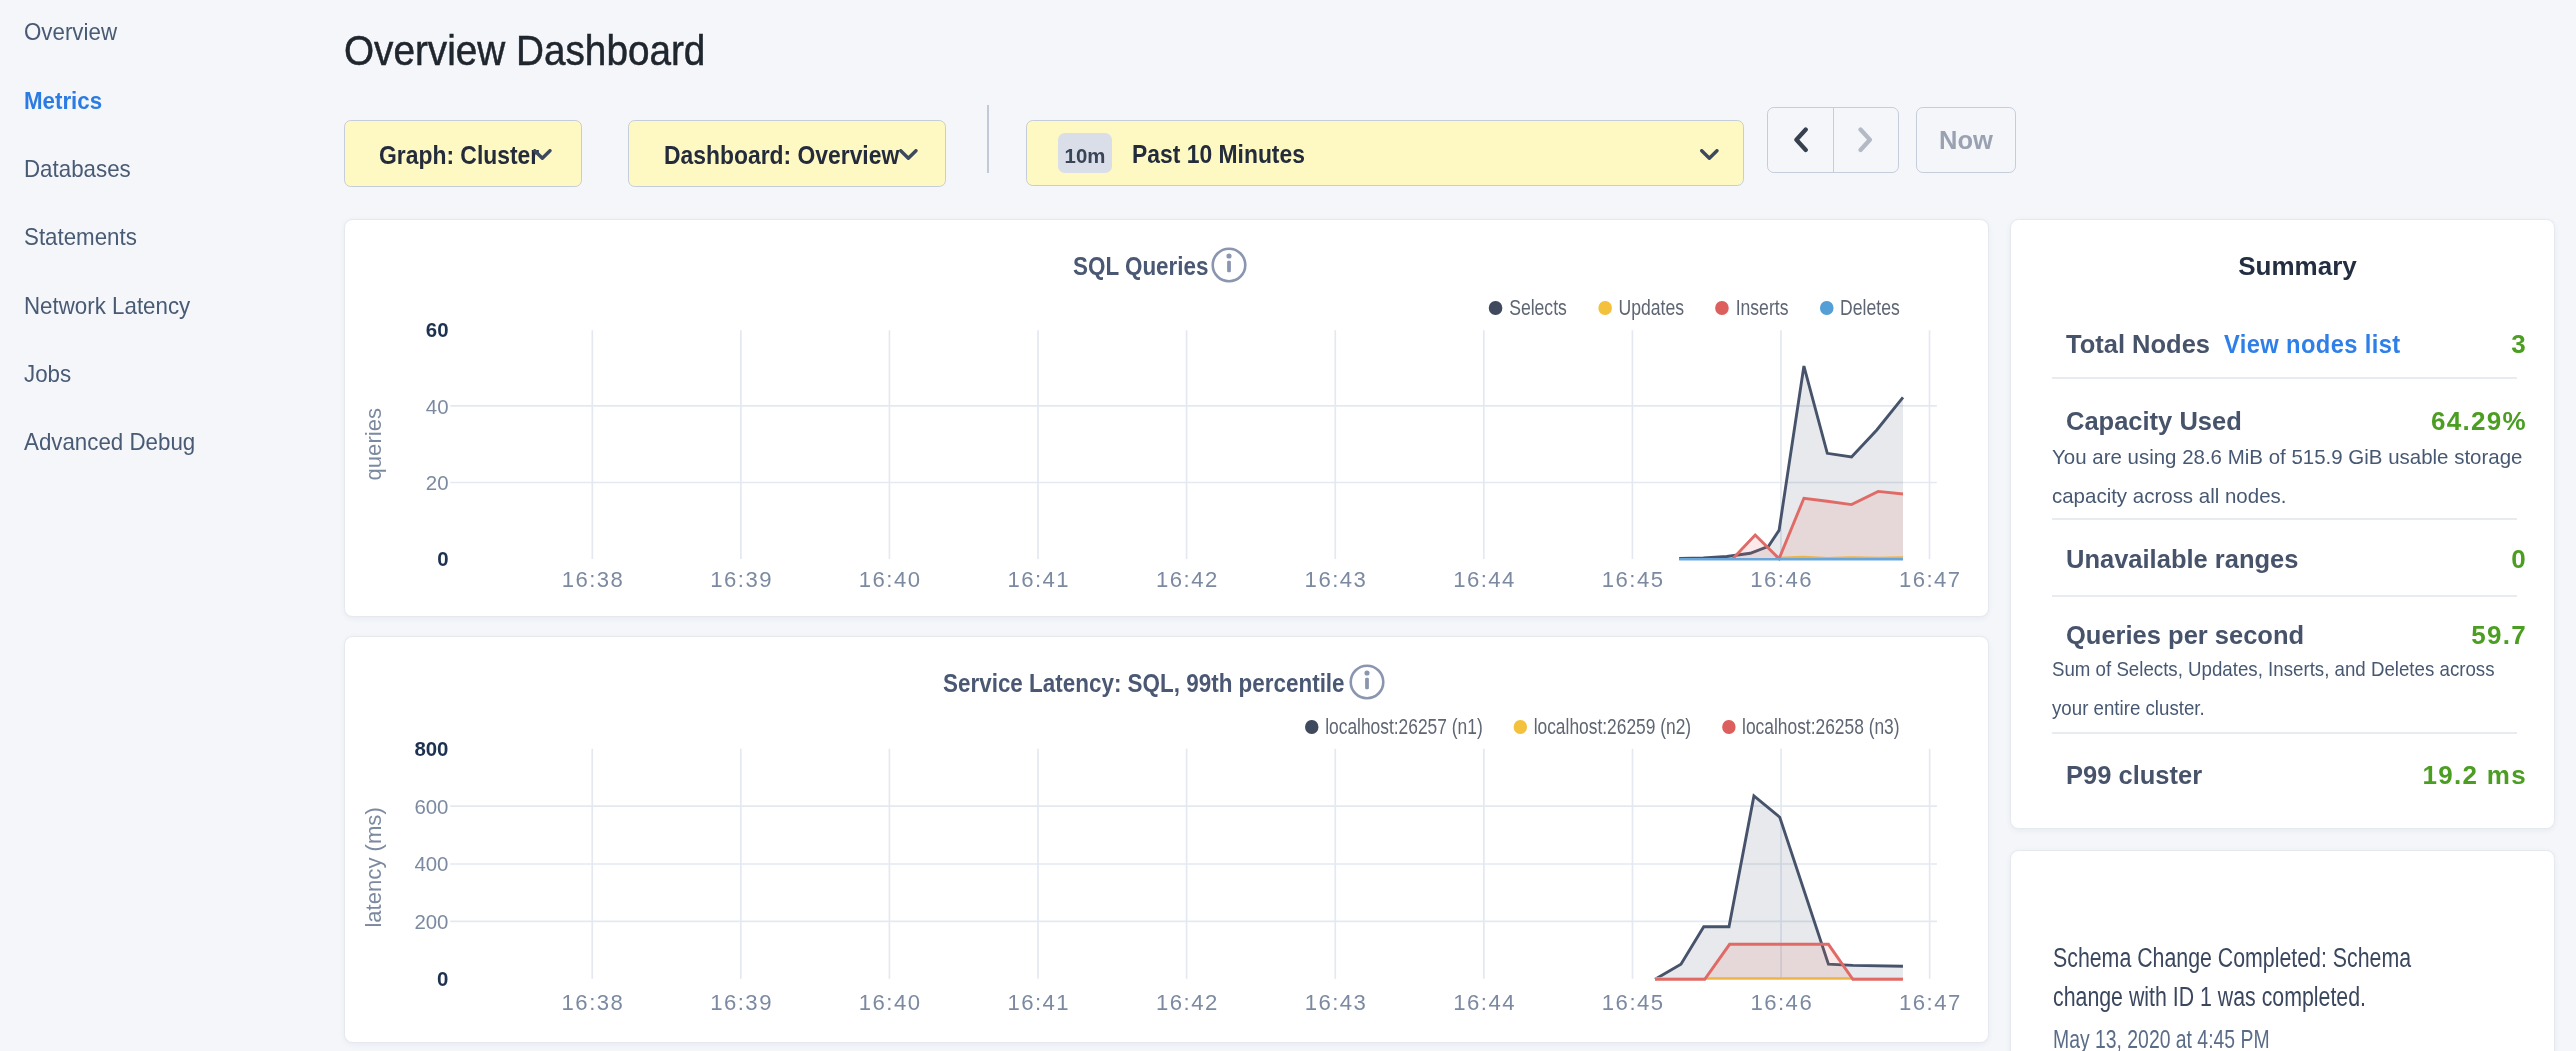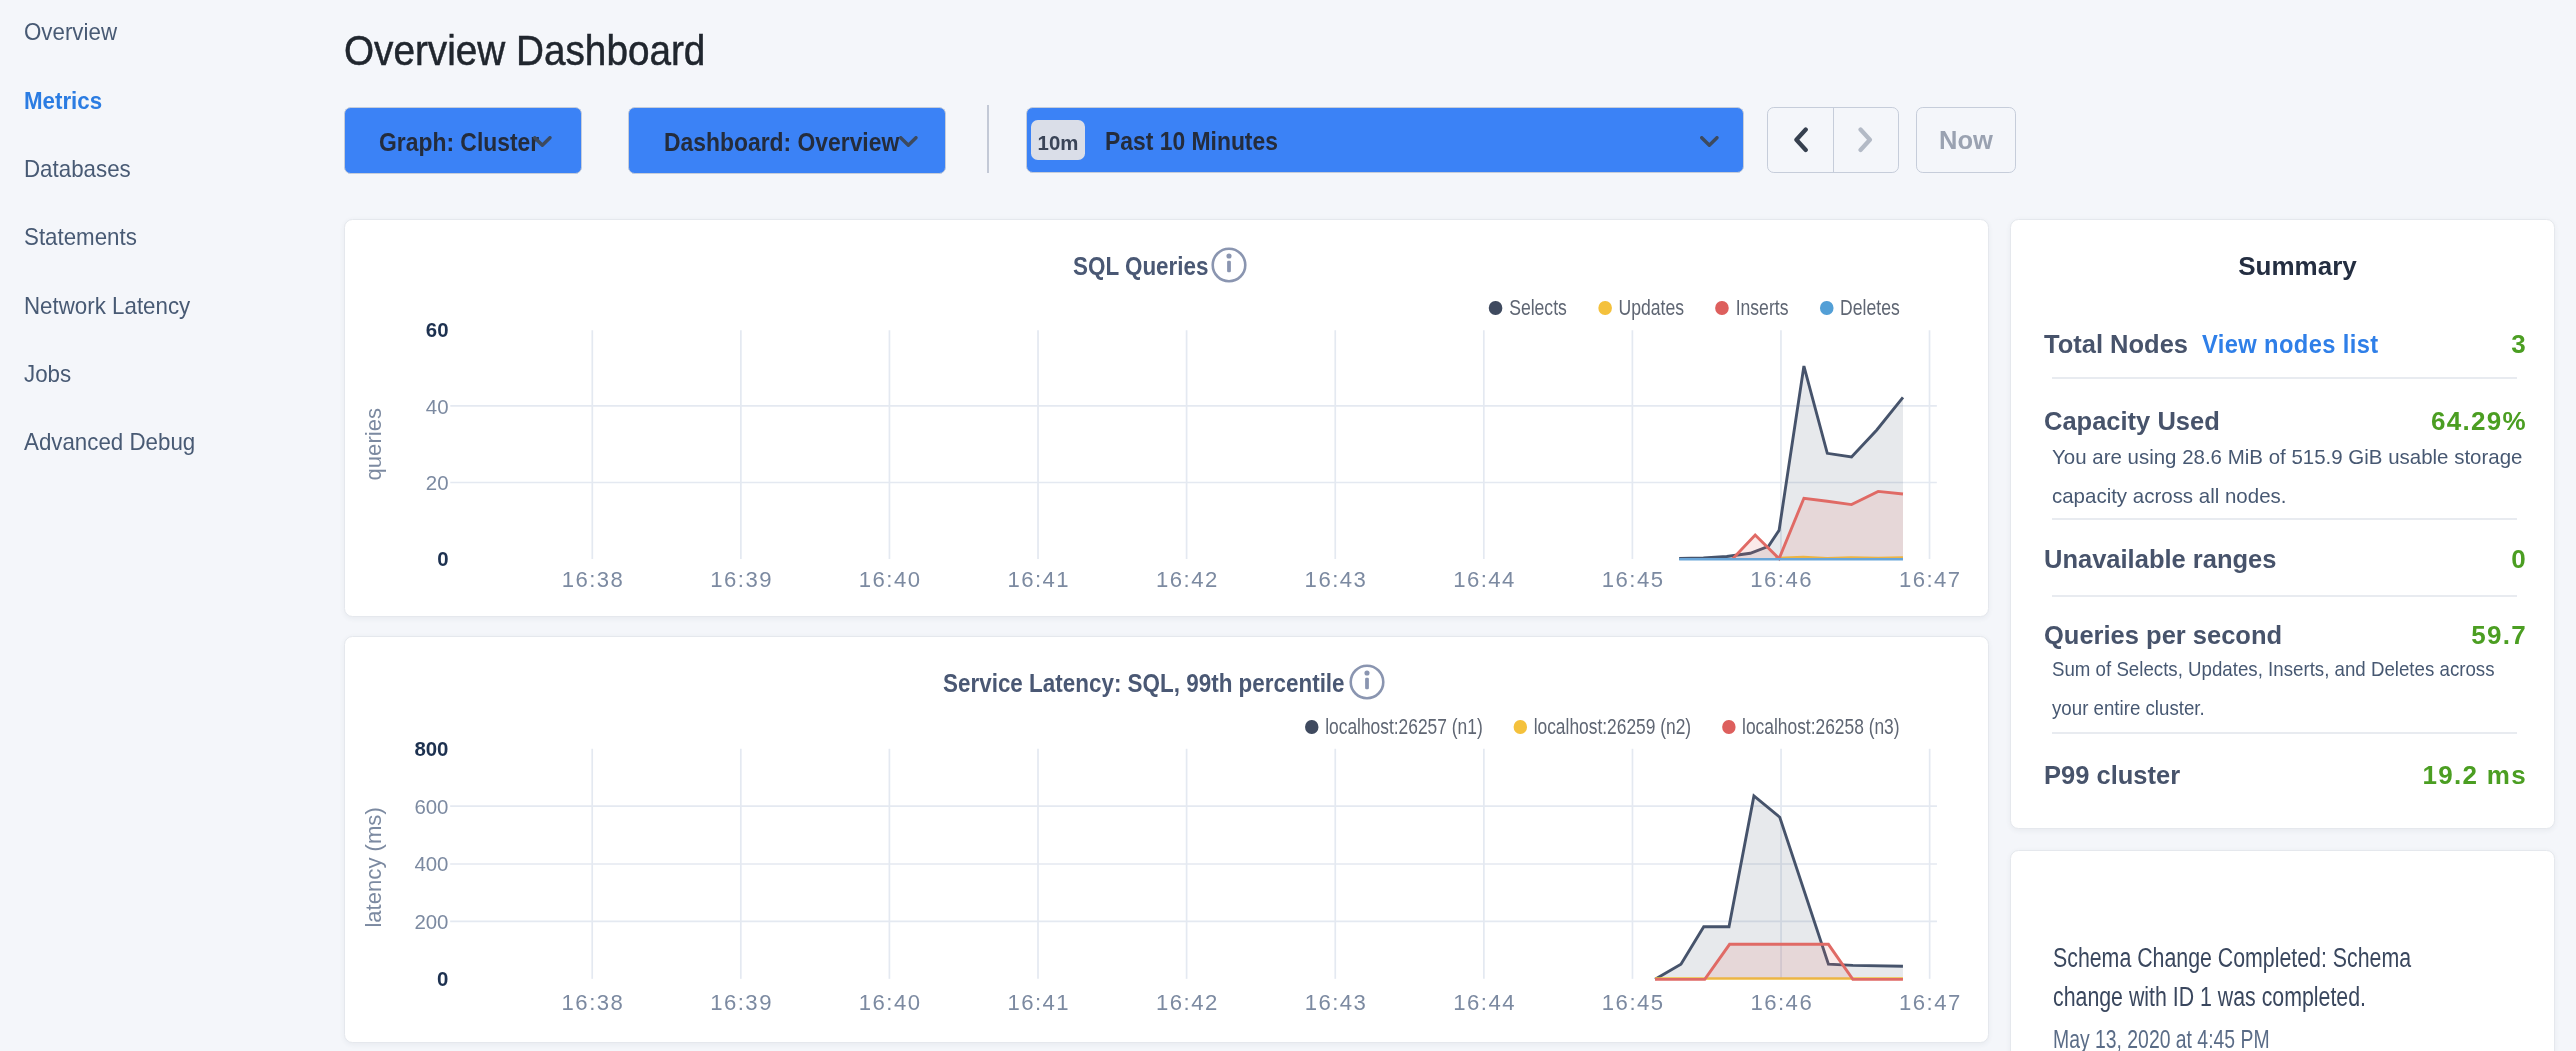--- a/index.html
+++ b/index.html
@@ -2,39 +2,39 @@
 <html style="font-size:13.6px"><head>
 <meta charset="utf-8">
 <style>
   * { margin:0; padding:0; box-sizing:border-box; }
   html,body { width:2576px; height:1051px; background:#f4f6fa; overflow:hidden;
     font-family:"Liberation Sans", sans-serif; }
   .abs { position:absolute; }
   .nav { position:absolute; left:24px; font-size:24px; color:#485a74;
     transform:scaleX(0.93); transform-origin:left top; }
   .nav.active { color:#2b7ce2; font-weight:700; }
-  .btn { position:absolute; top:107px; height:67px; background:#3b82f6;
+  .btn { position:absolute; top:120px; height:67px; background:#fef9c3;
     border:1.7px solid #c6cdda; border-radius:6.8px; display:flex; align-items:center; }
   .btnlabel { font-size:26px; font-weight:700; color:#242c3c; white-space:nowrap;
     transform:scaleX(0.88); transform-origin:left center; position:relative; top:1.7px; }
   .chev { position:absolute; top:50%; margin-top:-4.3px; }
   .card { position:absolute; left:344px; width:1645px; background:#fff;
     border:1.7px solid #e5e8ed; border-radius:8.5px; box-shadow:0 1.7px 5.1px rgba(50,60,80,0.06); }
   .ctitle { position:absolute; font-size:25.5px; font-weight:700; color:#4a5874;
     transform:scaleX(0.88); transform-origin:left top; white-space:nowrap; }
   .cicon { position:absolute; }
   .legend { position:absolute; right:88px; display:flex; align-items:center; gap:39px;
     font-size:22px; color:#5f6673; transform-origin:right center; }
   .legend .item { display:flex; align-items:center; gap:8.5px; }
   .dot { width:17px; height:14.5px; border-radius:50%; display:inline-block; flex:0 0 auto; }
   .panel { position:absolute; left:2010px; width:545px; background:#fff;
     border:1.7px solid #e5e8ed; border-radius:8.5px; box-shadow:0 1.7px 5.1px rgba(50,60,80,0.06); }
   .ptitle { position:absolute; width:100%; text-align:center; font-size:26px;
     font-weight:700; color:#242e41; }
-  .srow { position:absolute; left:33px; right:27px; }
+  .srow { position:absolute; left:55px; right:27px; }
   .shead { font-size:25.5px; font-weight:700; color:#47536b; letter-spacing:0; }
   .sval { position:absolute; right:0; top:-0.9px; font-size:26px; font-weight:700;
     color:#4b9e22; letter-spacing:1.3px; }
   .sdesc { position:absolute; left:41px; font-size:21px; color:#475872;
     line-height:39px; white-space:nowrap; }
   .sdiv { position:absolute; left:41px; right:37px; height:1.7px; background:#e8ebf0; }
   .slink { color:#2f7fe8; font-weight:700; letter-spacing:0.4px; display:inline-block;
     transform:scaleX(0.93); transform-origin:left top; }
 </style>
 </head>
@@ -57,21 +57,21 @@
     </svg>
 </div>
 <div class="btn" style="left:628px; width:318px; padding-left:35px;">
   <span class="btnlabel">Dashboard: Overview</span>
   <svg class="chev" style="right:27px;" width="18.7" height="11" viewBox="0 0 22 13">
       <polyline points="2,2 11,11 20,2" fill="none" stroke="#3d4a5e" stroke-width="4" stroke-linecap="round" stroke-linejoin="round"></polyline>
     </svg>
 </div>
 <div class="abs" style="left:987px; top:105px; width:1.7px; height:68px; background:#c3c9d6;"></div>
 <div class="btn" style="left:1026px; width:718px; height:66px;">
-  <span style="margin-left:4px; width:54px; height:40px; background:#dadee8; border-radius:6.8px; display:flex; align-items:center; justify-content:center; padding-top:6.8px; font-size:20.4px; font-weight:700; color:#3a4457;">10m</span>
+  <span style="margin-left:31px; width:54px; height:40px; background:#dadee8; border-radius:6.8px; display:flex; align-items:center; justify-content:center; padding-top:6.8px; font-size:20.4px; font-weight:700; color:#3a4457;">10m</span>
   <span class="btnlabel" style="margin-left:20.4px;">Past 10 Minutes</span>
   <svg class="chev" style="right:24px;" width="18.7" height="11" viewBox="0 0 22 13">
       <polyline points="2,2 11,11 20,2" fill="none" stroke="#3d4a5e" stroke-width="4" stroke-linecap="round" stroke-linejoin="round"></polyline>
     </svg>
 </div>
 <div class="abs" style="left:1767px; top:107px; width:132px; height:66px; border:1.7px solid #c6cdda; border-radius:6.8px; display:flex;">
   <div style="flex:1; display:flex; align-items:center; justify-content:center; border-right:1.7px solid #c6cdda;">
     <svg width="15.3" height="25.5" viewBox="0 0 18 30">
         <polyline points="15,3 4,15 15,27" fill="none" stroke="#36404f" stroke-width="5" stroke-linecap="round" stroke-linejoin="round"></polyline>
       </svg>

